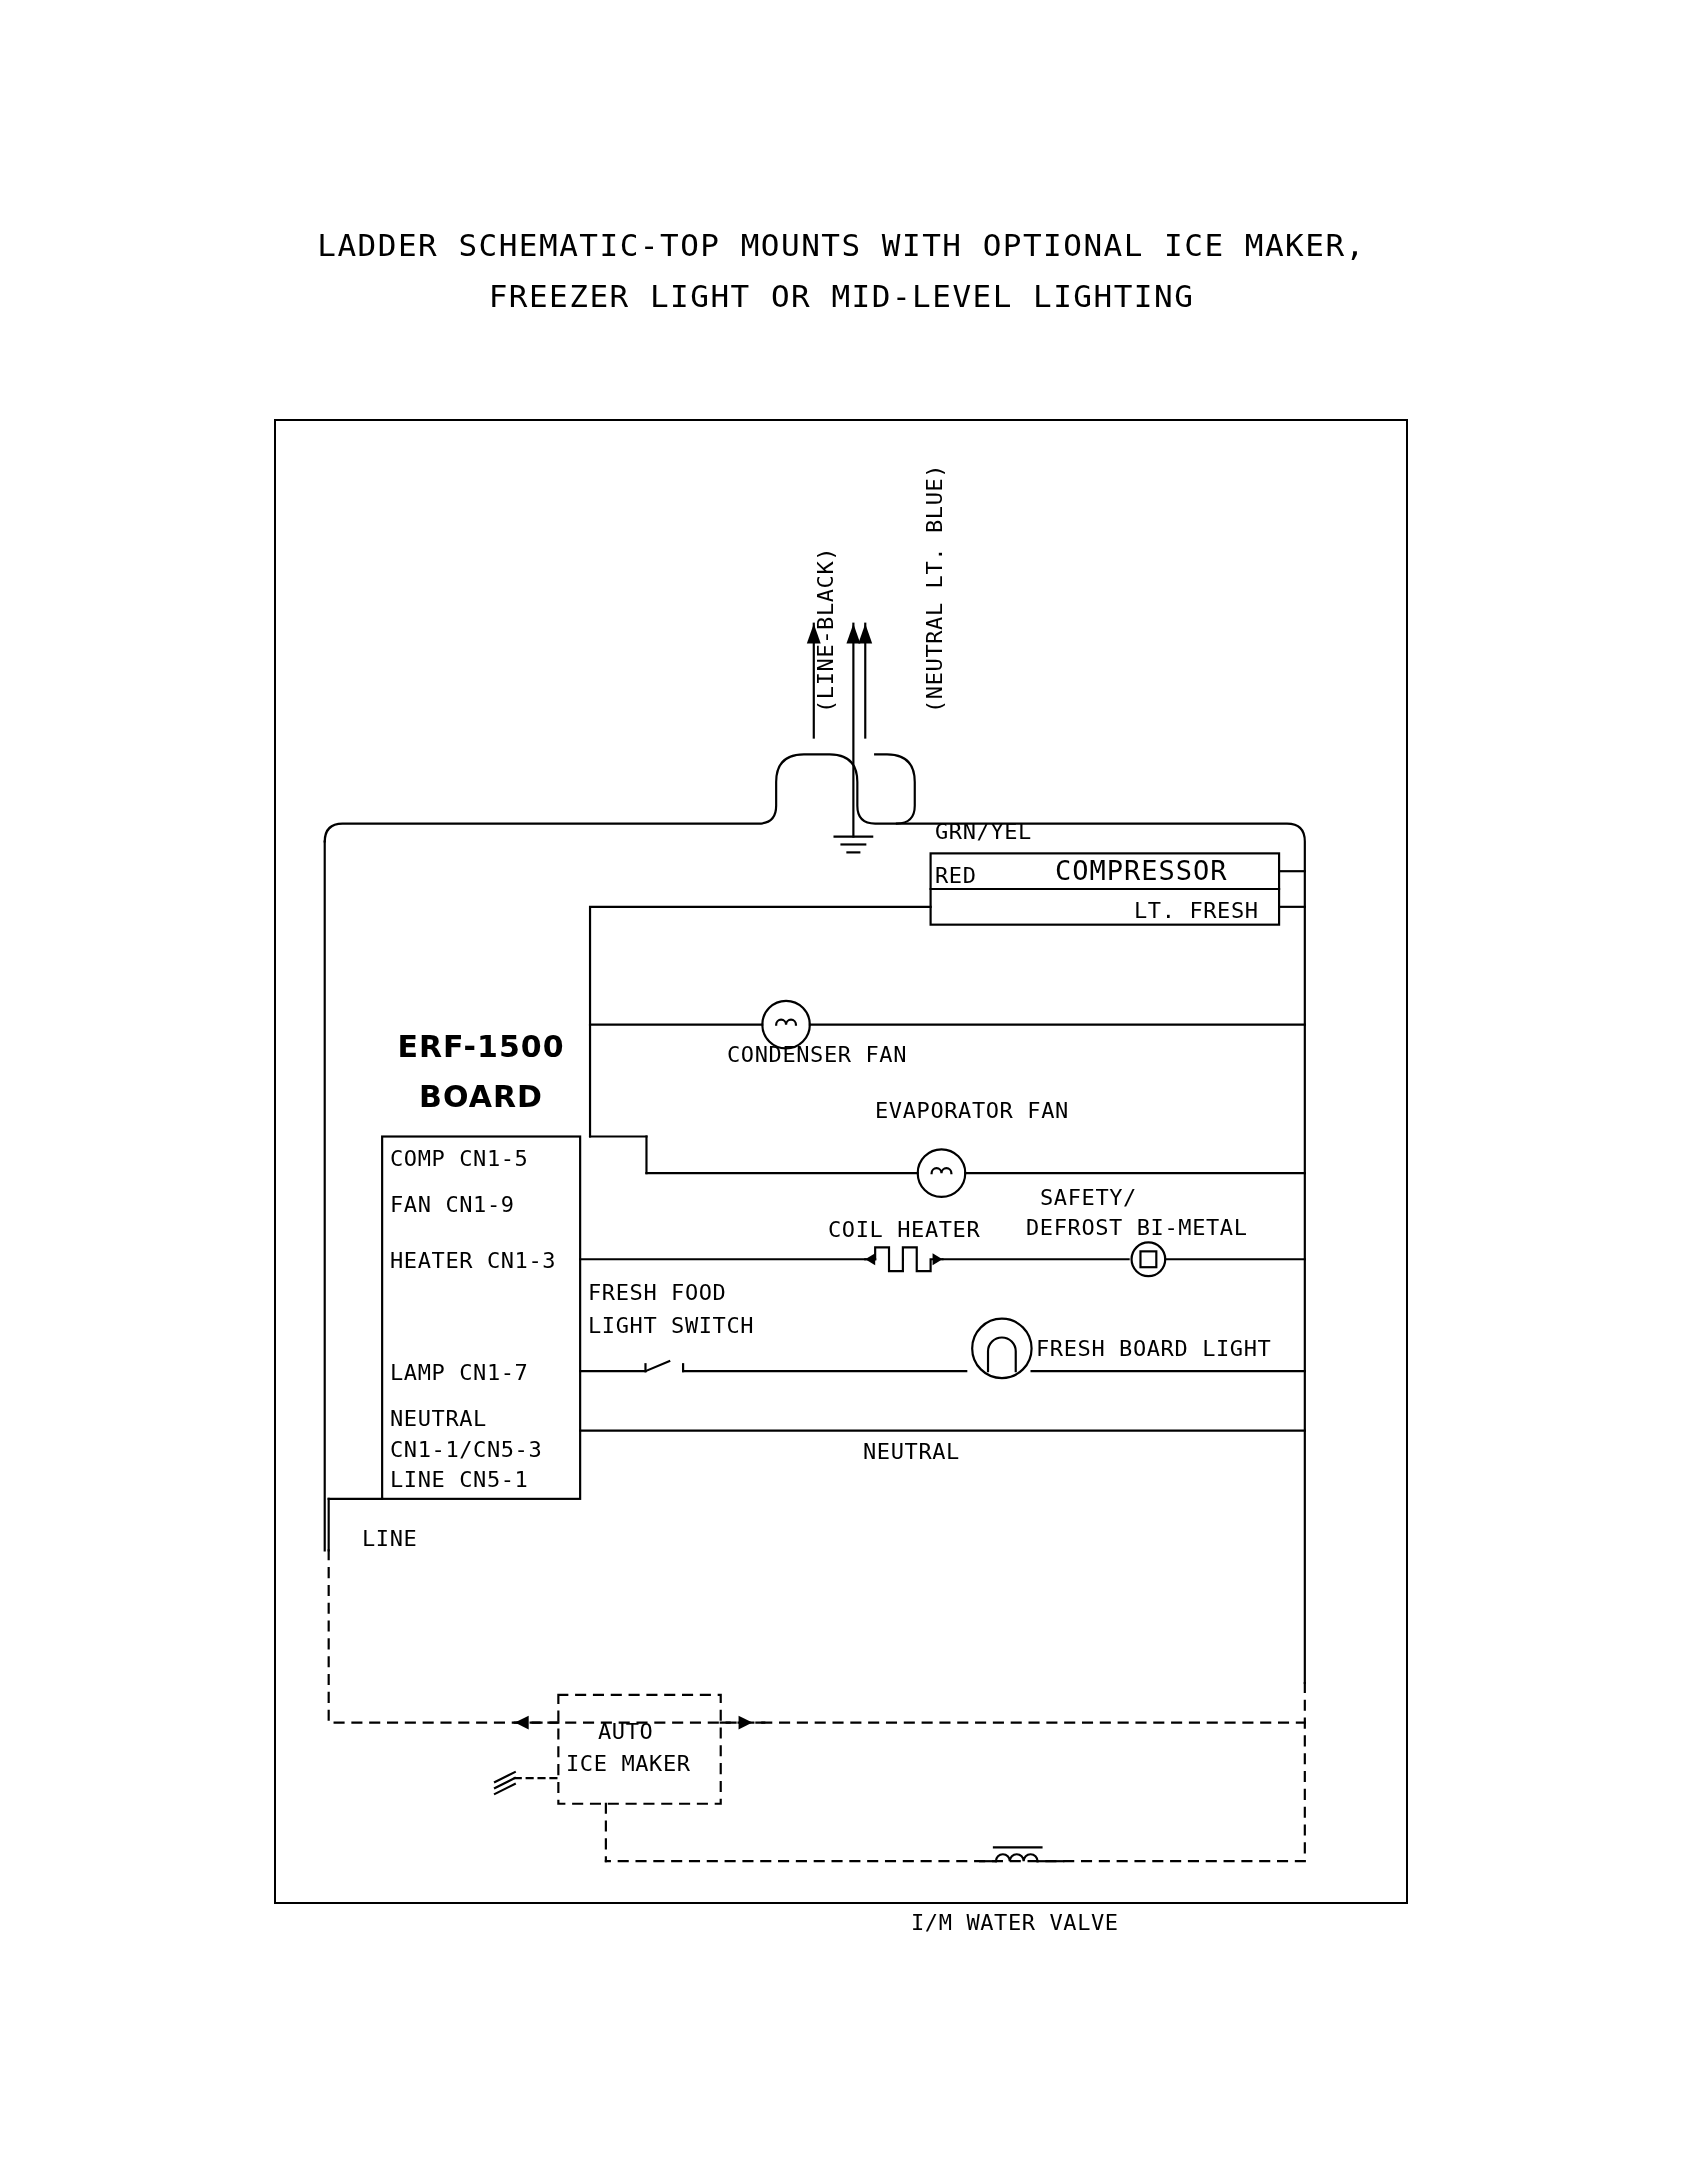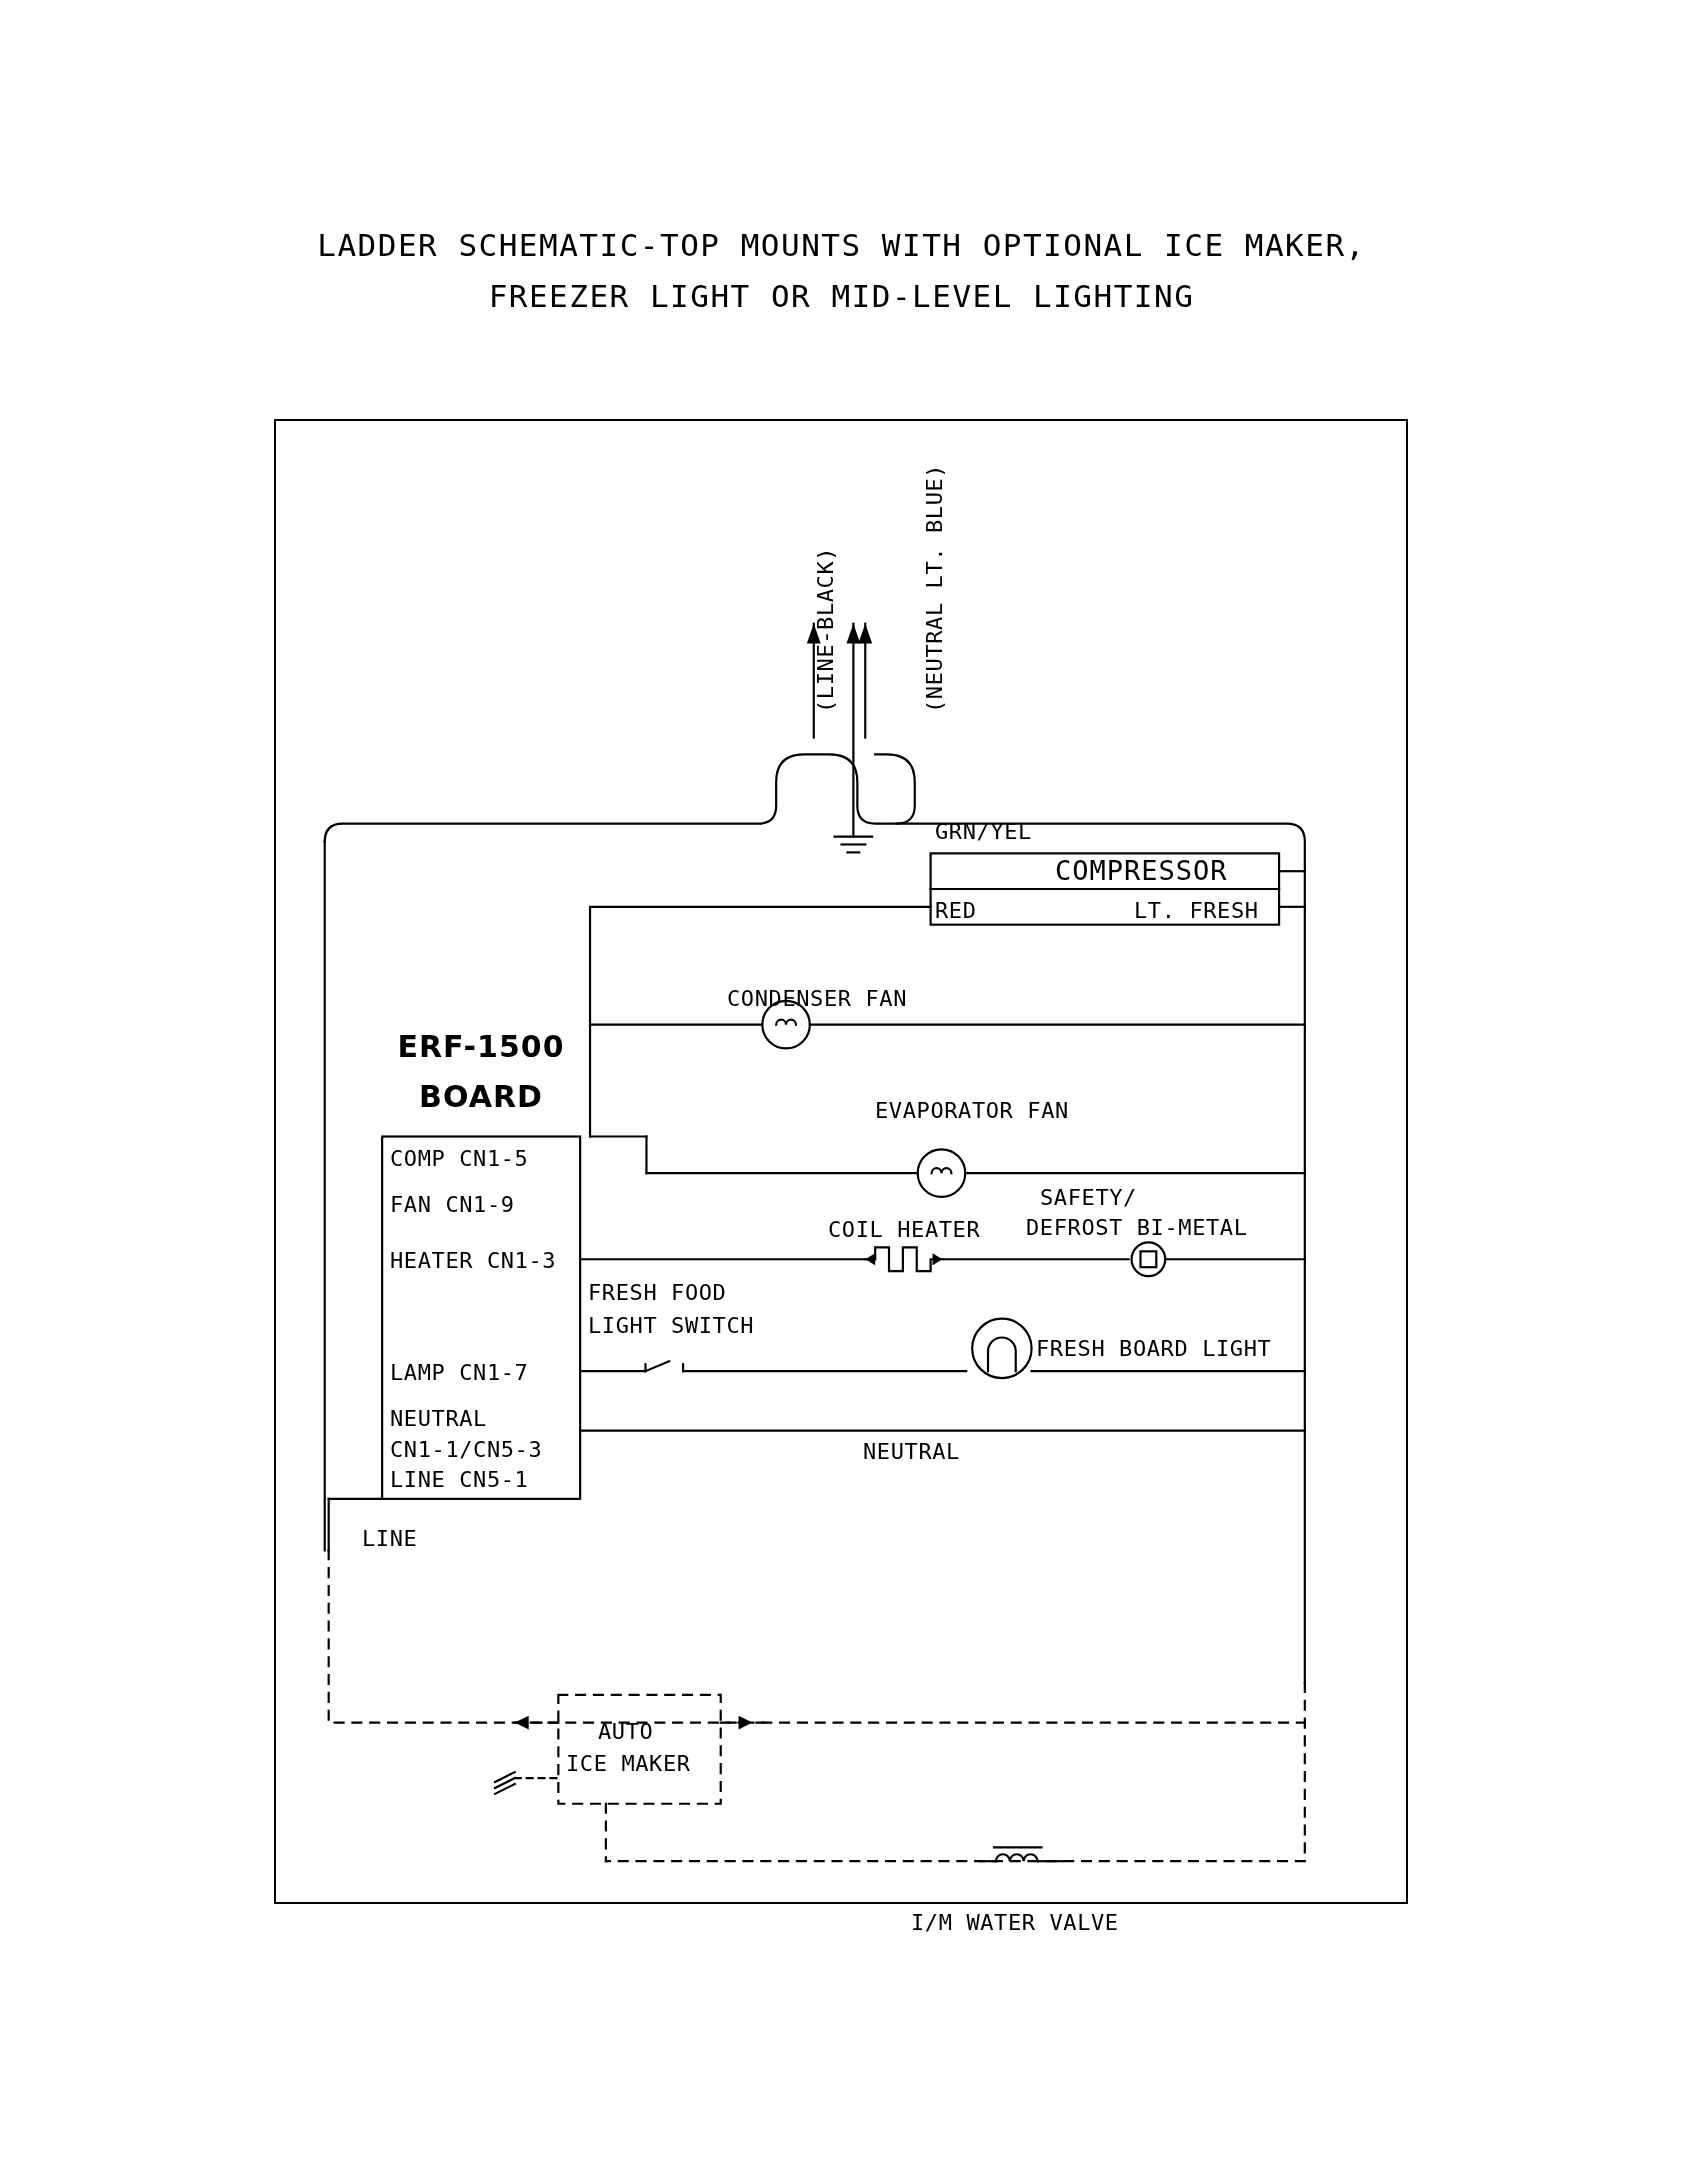--- a/index.html
+++ b/index.html
@@ -170,35 +170,35 @@
       <path d="M 1048 1880 L 1074 1880"></path>
       <path d="M 1004 1866 L 1052 1866"></path>
     </g>
   </svg>
 
   <div class="lbl rot" style="left:812px; top:713px;">(LINE-BLACK)</div>
   <div class="lbl rot" style="left:921px; top:713px;">(NEUTRAL LT. BLUE)</div>
 
   <div class="lbl big" style="left:1055px; top:857px;">COMPRESSOR</div>
   <div class="lbl" style="left:935px; top:818px;">GRN/YEL</div>
-  <div class="lbl" style="left:935px; top:897px;">RED</div>
+  <div class="lbl" style="left:935px; top:862px;">RED</div>
   <div class="lbl" style="left:1134px; top:897px;">LT. FRESH</div>
 
   <div class="boardname" style="left:382px; top:1022px; width:198px;"><span>ERF-1500</span>
 <span>BOARD</span></div>
 
   <div class="lbl" style="left:390px; top:1145px;">COMP CN1-5</div>
   <div class="lbl" style="left:390px; top:1191px;">FAN CN1-9</div>
   <div class="lbl" style="left:390px; top:1247px;">HEATER CN1-3</div>
   <div class="lbl" style="left:390px; top:1359px;">LAMP CN1-7</div>
   <div class="lbl" style="left:390px; top:1405px;">NEUTRAL</div>
   <div class="lbl" style="left:390px; top:1436px;">CN1-1/CN5-3</div>
   <div class="lbl" style="left:390px; top:1466px;">LINE CN5-1</div>
 
-  <div class="lbl" style="left:727px; top:985px;">CONDENSER FAN</div>
+  <div class="lbl" style="left:727px; top:1041px;">CONDENSER FAN</div>
   <div class="lbl" style="left:875px; top:1097px;">EVAPORATOR FAN</div>
   <div class="lbl" style="left:828px; top:1216px;">COIL HEATER</div>
   <div class="lbl" style="left:1040px; top:1184px;">SAFETY/</div>
   <div class="lbl" style="left:1026px; top:1214px;">DEFROST BI-METAL</div>
 
   <div class="lbl" style="left:588px; top:1279px;">FRESH FOOD</div>
   <div class="lbl" style="left:588px; top:1312px;">LIGHT SWITCH</div>
   <div class="lbl" style="left:1036px; top:1335px;">FRESH BOARD LIGHT</div>
 
   <div class="lbl" style="left:863px; top:1438px;">NEUTRAL</div>

